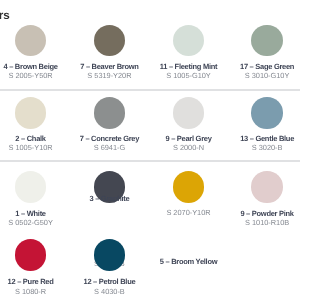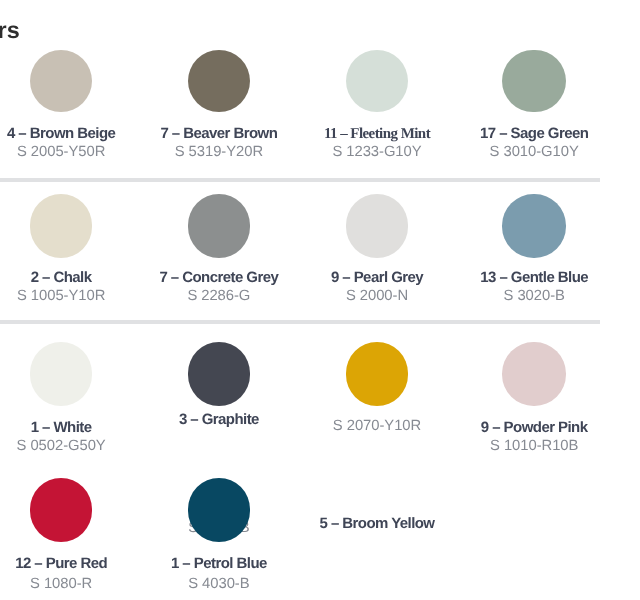--- a/index.html
+++ b/index.html
@@ -30,71 +30,71 @@
     <div class="nm" style="top: 63.3px; color: rgb(63, 69, 86);">4 – Brown Beige</div>
     <div class="code" style="top: 72.2px; color: rgb(134, 138, 146);">S 2005-Y50R</div>
   </div>
   <div class="cell" style="left: 39.45px; top: 0px;">
     <div class="dot" style="width: 31.5px; height: 31.5px; left: 54.25px; top: 24.6px; background: rgb(117, 109, 94);"></div>
     <div class="nm" style="top: 63.3px; color: rgb(63, 69, 86);">7 – Beaver Brown</div>
     <div class="code" style="top: 72.2px; color: rgb(134, 138, 146);">S 5319-Y20R</div>
   </div>
   <div class="cell" style="left: 118.5px; top: 0px;">
     <div class="dot" style="width: 31.5px; height: 31.5px; left: 54.25px; top: 24.6px; background: rgb(213, 223, 216);"></div>
-    <div class="nm" style="top: 63.3px; color: rgb(63, 69, 86); font-family: Liberation Serif, serif;">11 – Fleeting Mint</div>
-    <div class="code" style="top: 72.2px; color: rgb(134, 138, 146);">S 1233-G10Y</div>
+    <div class="nm" style="top: 63.3px; color: rgb(63, 69, 86);">11 – Fleeting Mint</div>
+    <div class="code" style="top: 72.2px; color: rgb(134, 138, 146);">S 1005-G10Y</div>
   </div>
   <div class="cell" style="left: 197.1px; top: 0px;">
     <div class="dot" style="width: 31.5px; height: 31.5px; left: 54.25px; top: 24.6px; background: rgb(153, 170, 156);"></div>
     <div class="nm" style="top: 63.3px; color: rgb(63, 69, 86);">17 – Sage Green</div>
     <div class="code" style="top: 72.2px; color: rgb(134, 138, 146);">S 3010-G10Y</div>
   </div>
   <div class="cell" style="left: -39.45px; top: 0px;">
     <div class="dot" style="width: 31.5px; height: 31.5px; left: 54.25px; top: 97px; background: rgb(228, 222, 204);"></div>
     <div class="nm" style="top: 135.3px; color: rgb(63, 69, 86);">2 – Chalk</div>
     <div class="code" style="top: 144.1px; color: rgb(134, 138, 146);">S 1005-Y10R</div>
   </div>
   <div class="cell" style="left: 39.45px; top: 0px;">
     <div class="dot" style="width: 31.5px; height: 31.5px; left: 54.25px; top: 97px; background: rgb(140, 143, 143);"></div>
     <div class="nm" style="top: 135.3px; color: rgb(63, 69, 86);">7 – Concrete Grey</div>
-    <div class="code" style="top: 144.1px; color: rgb(134, 138, 146);">S 2286-G</div>
+    <div class="code" style="top: 144.1px; color: rgb(134, 138, 146);">S 6941-G</div>
   </div>
   <div class="cell" style="left: 118.5px; top: 0px;">
     <div class="dot" style="width: 31.5px; height: 31.5px; left: 54.25px; top: 97px; background: rgb(224, 223, 221);"></div>
     <div class="nm" style="top: 135.3px; color: rgb(63, 69, 86);">9 – Pearl Grey</div>
     <div class="code" style="top: 144.1px; color: rgb(134, 138, 146);">S 2000-N</div>
   </div>
   <div class="cell" style="left: 197.1px; top: 0px;">
     <div class="dot" style="width: 31.5px; height: 31.5px; left: 54.25px; top: 97px; background: rgb(123, 156, 174);"></div>
     <div class="nm" style="top: 135.3px; color: rgb(63, 69, 86);">13 – Gentle Blue</div>
     <div class="code" style="top: 144.1px; color: rgb(134, 138, 146);">S 3020-B</div>
   </div>
   <div class="cell" style="left: -39.45px; top: 0px;">
     <div class="dot" style="width: 31.5px; height: 31.5px; left: 54.25px; top: 171.3px; background: rgb(239, 240, 234);"></div>
     <div class="nm" style="top: 210.2px; color: rgb(63, 69, 86);">1 – White</div>
     <div class="code" style="top: 219.3px; color: rgb(134, 138, 146);">S 0502-G50Y</div>
   </div>
   <div class="cell" style="left: 39.45px; top: 0px;">
     <div class="dot" style="width: 31.5px; height: 31.5px; left: 54.25px; top: 171.3px; background: rgb(68, 71, 81);"></div>
-    <div class="nm" style="top: 206px; color: rgb(63, 69, 86);">3 – Graphite</div>
+    <div class="nm" style="top: 195px; color: rgb(63, 69, 86);">3 – Graphite</div>
     <div class="code" style="top: 219.3px; color: rgb(134, 138, 146); margin-top: 41px;">S 7502-B</div>
   </div>
   <div class="cell" style="left: 118.5px; top: 0px;">
     <div class="dot" style="width: 31.5px; height: 31.5px; left: 54.25px; top: 171.3px; background: rgb(220, 165, 5);"></div>
     <div class="nm" style="top: 210.2px; color: rgb(63, 69, 86); margin-top: 48px;">5 – Broom Yellow</div>
     <div class="code" style="top: 209px; color: rgb(134, 138, 146);">S 2070-Y10R</div>
   </div>
   <div class="cell" style="left: 197.1px; top: 0px;">
     <div class="dot" style="width: 31.5px; height: 31.5px; left: 54.25px; top: 171.3px; background: rgb(225, 205, 205);"></div>
     <div class="nm" style="top: 210.2px; color: rgb(63, 69, 86);">9 – Powder Pink</div>
     <div class="code" style="top: 219.3px; color: rgb(134, 138, 146);">S 1010-R10B</div>
   </div>
   <div class="cell" style="left: -39.45px; top: 0px;">
     <div class="dot" style="width: 31.5px; height: 31.5px; left: 54.25px; top: 239.2px; background: rgb(196, 20, 53);"></div>
     <div class="nm" style="top: 278.3px; color: rgb(63, 69, 86);">12 – Pure Red</div>
     <div class="code" style="top: 288px; color: rgb(134, 138, 146);">S 1080-R</div>
   </div>
   <div class="cell" style="left: 39.45px; top: 0px;">
     <div class="dot" style="width: 31.5px; height: 31.5px; left: 54.25px; top: 239.2px; background: rgb(8, 72, 98);"></div>
-    <div class="nm" style="top: 278.3px; color: rgb(63, 69, 86);">1 – Petrol Blue</div>
+    <div class="nm" style="top: 278.3px; color: rgb(63, 69, 86);">12 – Petrol Blue</div>
     <div class="code" style="top: 288px; color: rgb(134, 138, 146);">S 4030-B</div>
   </div>
   </div>
 
 </body></html>

